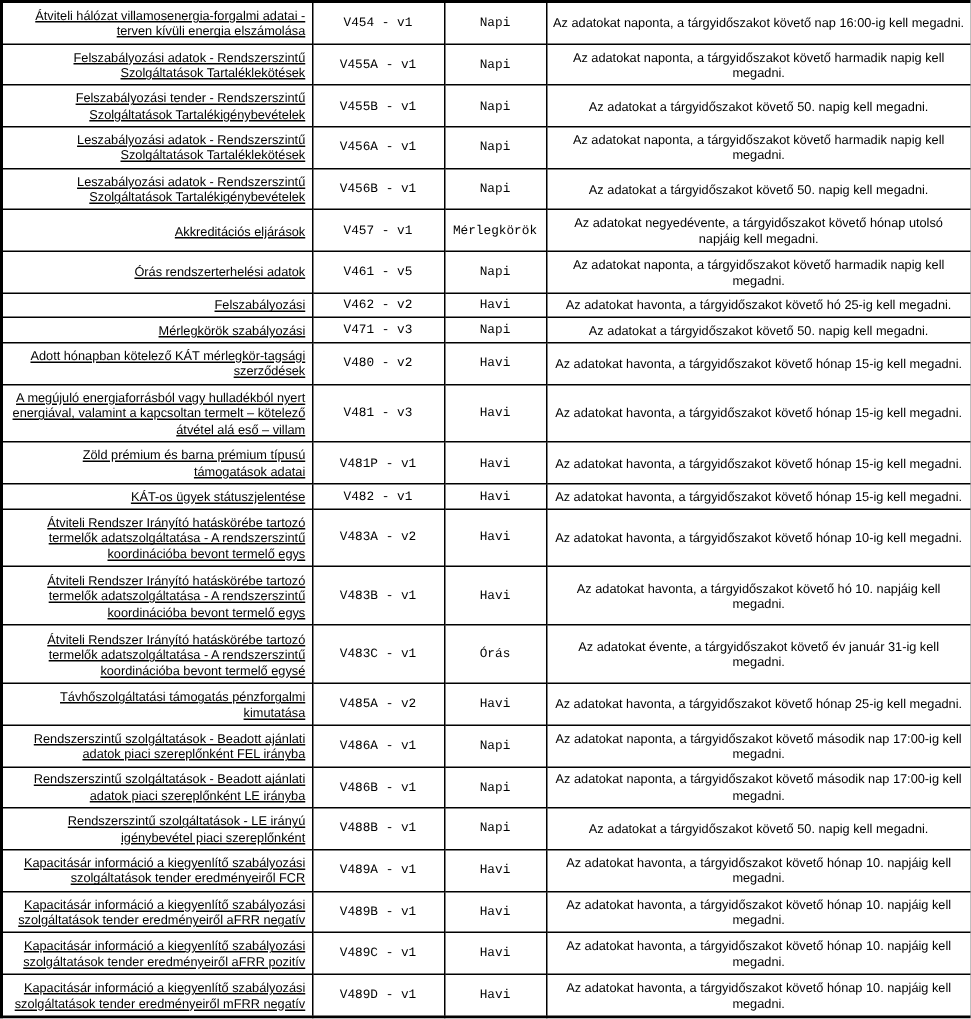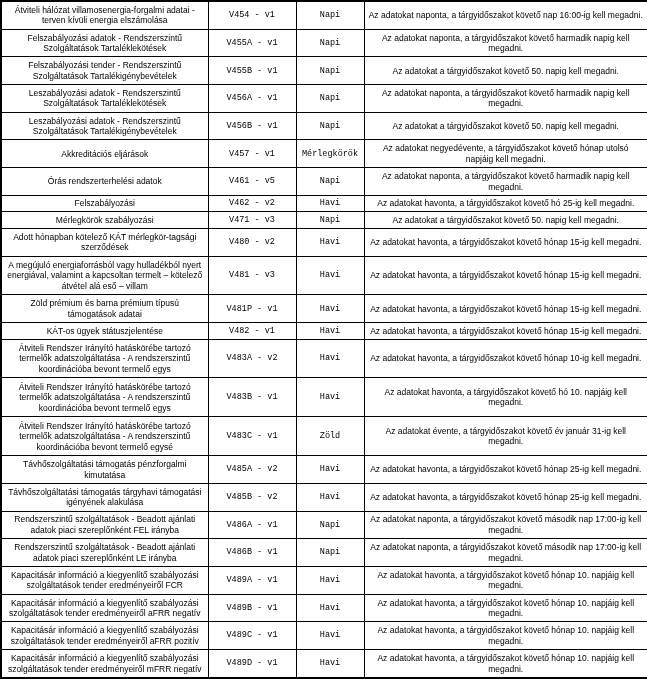--- a/index.html
+++ b/index.html
@@ -25,21 +25,22 @@
     color: #000000;
     background: #ffffff;
   }
   table.report-table td {
     border: 1px solid #000000;
     padding: 2px 4px;
     vertical-align: middle;
     overflow: hidden;
   }
   td.col-desc {
-    text-align: center;
+    text-align: right;
+    text-decoration: underline;
   }
   td.col-code,
   td.col-freq {
     text-align: center;
     font-family: Liberation Mono, monospace;
   }
   td.col-deadline {
     text-align: center;
   }
 </style>
@@ -157,53 +158,53 @@
   <tr>
     <td class="col-desc">Átviteli Rendszer Irányító  hatáskörébe tartozó termelők adatszolgáltatása -  A rendszerszintű koordinációba bevont termelő egys</td>
     <td class="col-code">V483B - v1</td>
     <td class="col-freq">Havi</td>
     <td class="col-deadline">Az adatokat havonta, a tárgyidőszakot követő hó 10. napjáig kell megadni.</td>
   </tr>
 
   <tr>
     <td class="col-desc">Átviteli Rendszer Irányító  hatáskörébe tartozó termelők adatszolgáltatása - A rendszerszintű koordinációba bevont termelő egysé</td>
     <td class="col-code">V483C - v1</td>
-    <td class="col-freq">Zöld</td>
+    <td class="col-freq">Órás</td>
     <td class="col-deadline">Az adatokat évente, a tárgyidőszakot követő év január 31-ig kell megadni.</td>
   </tr>
 
   <tr>
     <td class="col-desc">Távhőszolgáltatási támogatás pénzforgalmi kimutatása</td>
     <td class="col-code">V485A - v2</td>
     <td class="col-freq">Havi</td>
     <td class="col-deadline">Az adatokat havonta, a tárgyidőszakot követő hónap 25-ig kell megadni.</td>
   </tr>
 
-  <tr>
-    <td class="col-desc">Távhőszolgáltatási támogatás tárgyhavi támogatási igényének alakulása</td>
-    <td class="col-code">V485B - v2</td>
-    <td class="col-freq">Havi</td>
-    <td class="col-deadline">Az adatokat havonta, a tárgyidőszakot követő hónap 25-ig kell megadni.</td>
-  </tr>
 
   <tr>
     <td class="col-desc">Rendszerszintű szolgáltatások - Beadott ajánlati adatok piaci szereplőnként FEL irányba</td>
     <td class="col-code">V486A - v1</td>
     <td class="col-freq">Napi</td>
     <td class="col-deadline">Az adatokat naponta, a tárgyidőszakot követő második nap 17:00-ig kell megadni.</td>
   </tr>
 
   <tr>
     <td class="col-desc">Rendszerszintű szolgáltatások - Beadott ajánlati adatok piaci szereplőnként LE irányba</td>
     <td class="col-code">V486B - v1</td>
     <td class="col-freq">Napi</td>
     <td class="col-deadline">Az adatokat naponta, a tárgyidőszakot követő második nap 17:00-ig kell megadni.</td>
   </tr>
 
 
+  <tr>
+    <td class="col-desc">Rendszerszintű szolgáltatások - LE irányú igénybevétel piaci szereplőnként</td>
+    <td class="col-code">V488B - v1</td>
+    <td class="col-freq">Napi</td>
+    <td class="col-deadline">Az adatokat a tárgyidőszakot követő 50. napig kell megadni.</td>
+  </tr>
 
   <tr>
     <td class="col-desc">Kapacitásár információ a kiegyenlítő szabályozási szolgáltatások tender eredményeiről FCR</td>
     <td class="col-code">V489A - v1</td>
     <td class="col-freq">Havi</td>
     <td class="col-deadline">Az adatokat havonta, a tárgyidőszakot követő hónap 10. napjáig kell megadni.</td>
   </tr>
 
   <tr>
     <td class="col-desc">Kapacitásár információ a kiegyenlítő szabályozási szolgáltatások tender eredményeiről aFRR negatív</td>

